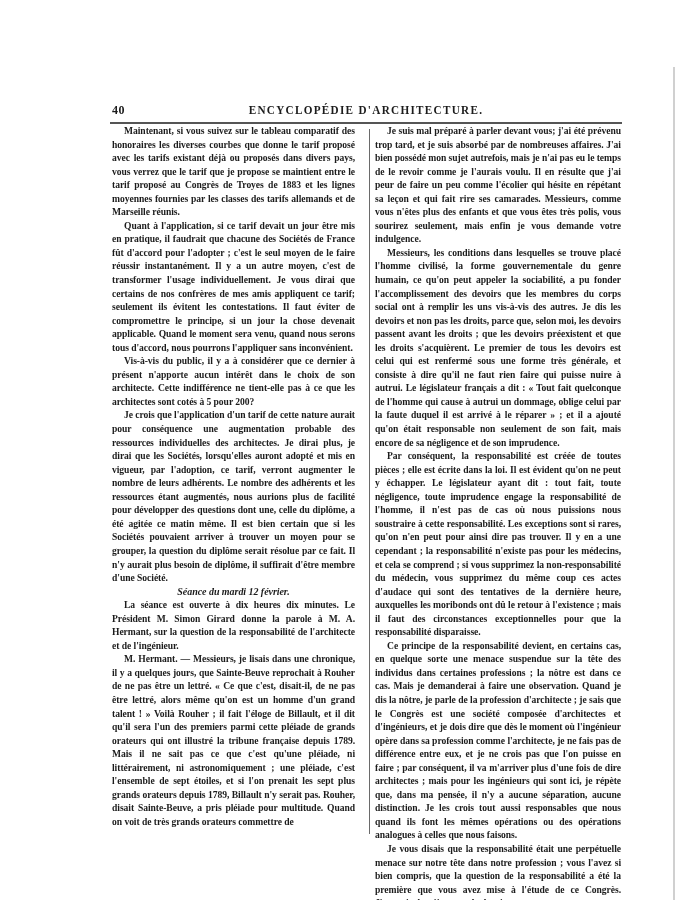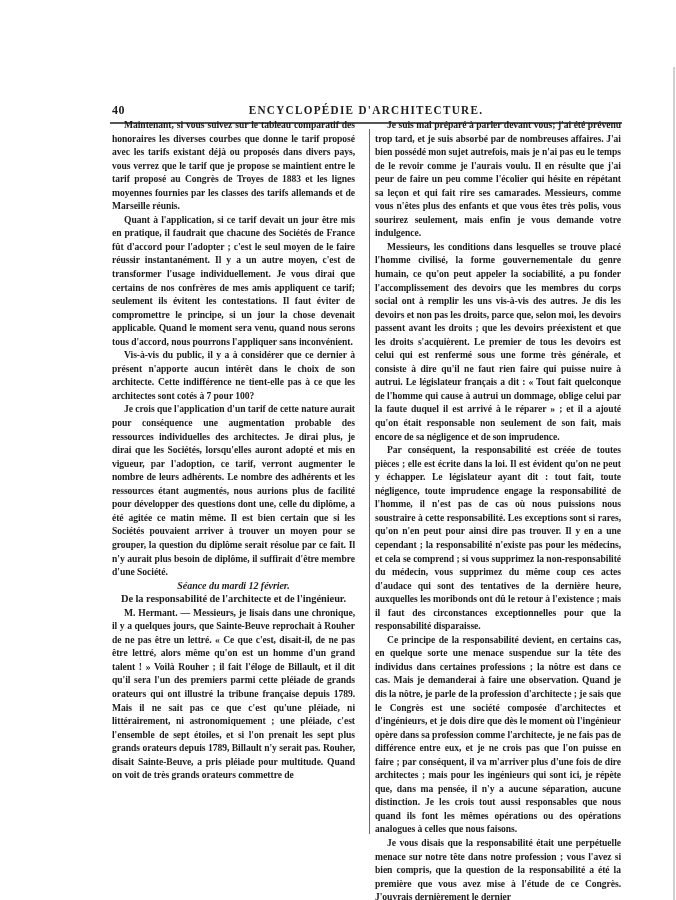--- a/index.html
+++ b/index.html
@@ -3,21 +3,21 @@
   <meta charset="utf-8">
   <style>
     html, body { margin: 0; padding: 0; background: #ffffff; }
     body { width: 676px; height: 900px; position: relative; overflow: hidden;
            font-family: "Liberation Serif", "DejaVu Serif", serif; color: #1c1c1c; }
     .page { position: absolute; left: 0; top: 0; width: 676px; height: 853px; margin-top: 37px; }
     .header { position: absolute; left: 110px; top: 66px; width: 512px; height: 16px; }
     .page-num { position: absolute; left: 2px; top: 0; font-size: 12px; font-weight: bold; letter-spacing: 0.5px; }
     .running-title { position: absolute; left: 0; right: 0; top: 0; text-align: center; font-size: 11.2px; letter-spacing: 1.3px; font-weight: bold; transform: scaleY(1.15); }
     .header-rule { position: absolute; left: 110px; top: 85px; width: 512px; height: 1.5px; background: #555; }
-    .col { position: absolute; top: 81px; font-size: 9.6px; line-height: 13.55px; text-align: justify; font-weight: bold; letter-spacing: -0.05px; }
+    .col { position: absolute; top: 87px; font-size: 9.6px; line-height: 13.55px; text-align: justify; font-weight: bold; letter-spacing: -0.05px; }
     .col.left { left: 112px; width: 243px; }
     .col.right { left: 375px; width: 246px; }
     .col-divider { position: absolute; left: 369px; top: 92px; width: 1px; height: 705px; background: #6a6a6a; }
     .col p { margin: 0; text-indent: 12px; }
     .col p.gap { margin-top: 7px; }
     .section-title { text-align: center; font-style: italic; font-weight: bold; margin: 14px 0 8px 0; text-indent: 0 !important; font-size: 10px; }
     .subheading { text-align: center; font-weight: bold; font-size: 10.4px; margin: 9px 0 8px 0; text-indent: 0 !important; }
     .speaker { }
     .right-edge { position: absolute; left: 673px; top: 30px; width: 2px; height: 865px; background: #d0d0d0; }
     .scan-mark { position: absolute; left: 350px; top: 893px; width: 25px; height: 1px; background: #9a9a9a; }
@@ -28,24 +28,24 @@
 <div class="page">
   <div class="header">
     <span class="page-num">40</span>
     <div class="running-title">ENCYCLOPÉDIE D'ARCHITECTURE.</div>
   </div>
   <div class="header-rule"></div>
 
   <div class="col left">
     <p>Maintenant, si vous suivez sur le tableau comparatif des honoraires les diverses courbes que donne le tarif proposé avec les tarifs existant déjà ou proposés dans divers pays, vous verrez que le tarif que je propose se maintient entre le tarif proposé au Congrès de Troyes de 1883 et les lignes moyennes fournies par les classes des tarifs allemands et de Marseille réunis.</p>
     <p>Quant à l'application, si ce tarif devait un jour être mis en pratique, il faudrait que chacune des Sociétés de France fût d'accord pour l'adopter ; c'est le seul moyen de le faire réussir instantanément. Il y a un autre moyen, c'est de transformer l'usage individuellement. Je vous dirai que certains de nos confrères de mes amis appliquent ce tarif; seulement ils évitent les contestations. Il faut éviter de compromettre le principe, si un jour la chose devenait applicable. Quand le moment sera venu, quand nous serons tous d'accord, nous pourrons l'appliquer sans inconvénient.</p>
-    <p>Vis-à-vis du public, il y a à considérer que ce dernier à présent n'apporte aucun intérêt dans le choix de son architecte. Cette indifférence ne tient-elle pas à ce que les architectes sont cotés à 7 pour 100?</p>
+    <p>Vis-à-vis du public, il y a à considérer que ce dernier à présent n'apporte aucun intérêt dans le choix de son architecte. Cette indifférence ne tient-elle pas à ce que les architectes sont cotés à 5 pour 200?</p>
     <p>Je crois que l'application d'un tarif de cette nature aurait pour conséquence une augmentation probable des ressources individuelles des architectes. Je dirai plus, je dirai que les Sociétés, lorsqu'elles auront adopté et mis en vigueur, par l'adoption, ce tarif, verront augmenter le nombre de leurs adhérents. Le nombre des adhérents et les ressources étant augmentés, nous aurions plus de facilité pour développer des questions dont une, celle du diplôme, a été agitée ce matin même. Il est bien certain que si les Sociétés pouvaient arriver à trouver un moyen pour se grouper, la question du diplôme serait résolue par ce fait. Il n'y aurait plus besoin de diplôme, il suffirait d'être membre d'une Société.</p>
     <p class="section-title">Séance du mardi 12 février.</p>
-    <p class="subheading">De la responsabilité de l'architecte et de l'ingénieur.</p>
+    <p>La séance est ouverte à dix heures dix minutes. Le Président M. Simon Girard donne la parole à M. A. Hermant, sur la question de la responsabilité de l'architecte et de l'ingénieur.</p>
     <p><span class="speaker">M. Hermant.</span><span> — Messieurs, je lisais dans une chronique, il y a quelques jours, que Sainte-Beuve reprochait à Rouher de ne pas être un lettré. « Ce que c'est, disait-il, de ne pas être lettré, alors même qu'on est un homme d'un grand talent ! » Voilà Rouher ; il fait l'éloge de Billault, et il dit qu'il sera l'un des premiers parmi cette pléiade de grands orateurs qui ont illustré la tribune française depuis 1789. Mais il ne sait pas ce que c'est qu'une pléiade, ni littérairement, ni astronomiquement ; une pléiade, c'est l'ensemble de sept étoiles, et si l'on prenait les sept plus grands orateurs depuis 1789, Billault n'y serait pas. Rouher, disait Sainte-Beuve, a pris pléiade pour multitude. Quand on voit de très grands orateurs commettre de</span></p>
   </div>
 
   <div class="col-divider"></div>
 
   <div class="col right">
     <p>Je suis mal préparé à parler devant vous; j'ai été prévenu trop tard, et je suis absorbé par de nombreuses affaires. J'ai bien possédé mon sujet autrefois, mais je n'ai pas eu le temps de le revoir comme je l'aurais voulu. Il en résulte que j'ai peur de faire un peu comme l'écolier qui hésite en répétant sa leçon et qui fait rire ses camarades. Messieurs, comme vous n'êtes plus des enfants et que vous êtes très polis, vous sourirez seulement, mais enfin je vous demande votre indulgence.</p>
     <p>Messieurs, les conditions dans lesquelles se trouve placé l'homme civilisé, la forme gouvernementale du genre humain, ce qu'on peut appeler la sociabilité, a pu fonder l'accomplissement des devoirs que les membres du corps social ont à remplir les uns vis-à-vis des autres. Je dis les devoirs et non pas les droits, parce que, selon moi, les devoirs passent avant les droits ; que les devoirs préexistent et que les droits s'acquièrent. Le premier de tous les devoirs est celui qui est renfermé sous une forme très générale, et consiste à dire qu'il ne faut rien faire qui puisse nuire à autrui. Le législateur français a dit : « Tout fait quelconque de l'homme qui cause à autrui un dommage, oblige celui par la faute duquel il est arrivé à le réparer » ; et il a ajouté qu'on était responsable non seulement de son fait, mais encore de sa négligence et de son imprudence.</p>
     <p>Par conséquent, la responsabilité est créée de toutes pièces ; elle est écrite dans la loi. Il est évident qu'on ne peut y échapper. Le législateur ayant dit : tout fait, toute négligence, toute imprudence engage la responsabilité de l'homme, il n'est pas de cas où nous puissions nous soustraire à cette responsabilité. Les exceptions sont si rares, qu'on n'en peut pour ainsi dire pas trouver. Il y en a une cependant ; la responsabilité n'existe pas pour les médecins, et cela se comprend ; si vous supprimez la non-responsabilité du médecin, vous supprimez du même coup ces actes d'audace qui sont des tentatives de la dernière heure, auxquelles les moribonds ont dû le retour à l'existence ; mais il faut des circonstances exceptionnelles pour que la responsabilité disparaisse.</p>
     <p>Ce principe de la responsabilité devient, en certains cas, en quelque sorte une menace suspendue sur la tête des individus dans certaines professions ; la nôtre est dans ce cas. Mais je demanderai à faire une observation. Quand je dis la nôtre, je parle de la profession d'architecte ; je sais que le Congrès est une société composée d'architectes et d'ingénieurs, et je dois dire que dès le moment où l'ingénieur opère dans sa profession comme l'architecte, je ne fais pas de différence entre eux, et je ne crois pas que l'on puisse en faire ; par conséquent, il va m'arriver plus d'une fois de dire architectes ; mais pour les ingénieurs qui sont ici, je répète que, dans ma pensée, il n'y a aucune séparation, aucune distinction. Je les crois tout aussi responsables que nous quand ils font les mêmes opérations ou des opérations analogues à celles que nous faisons.</p>

